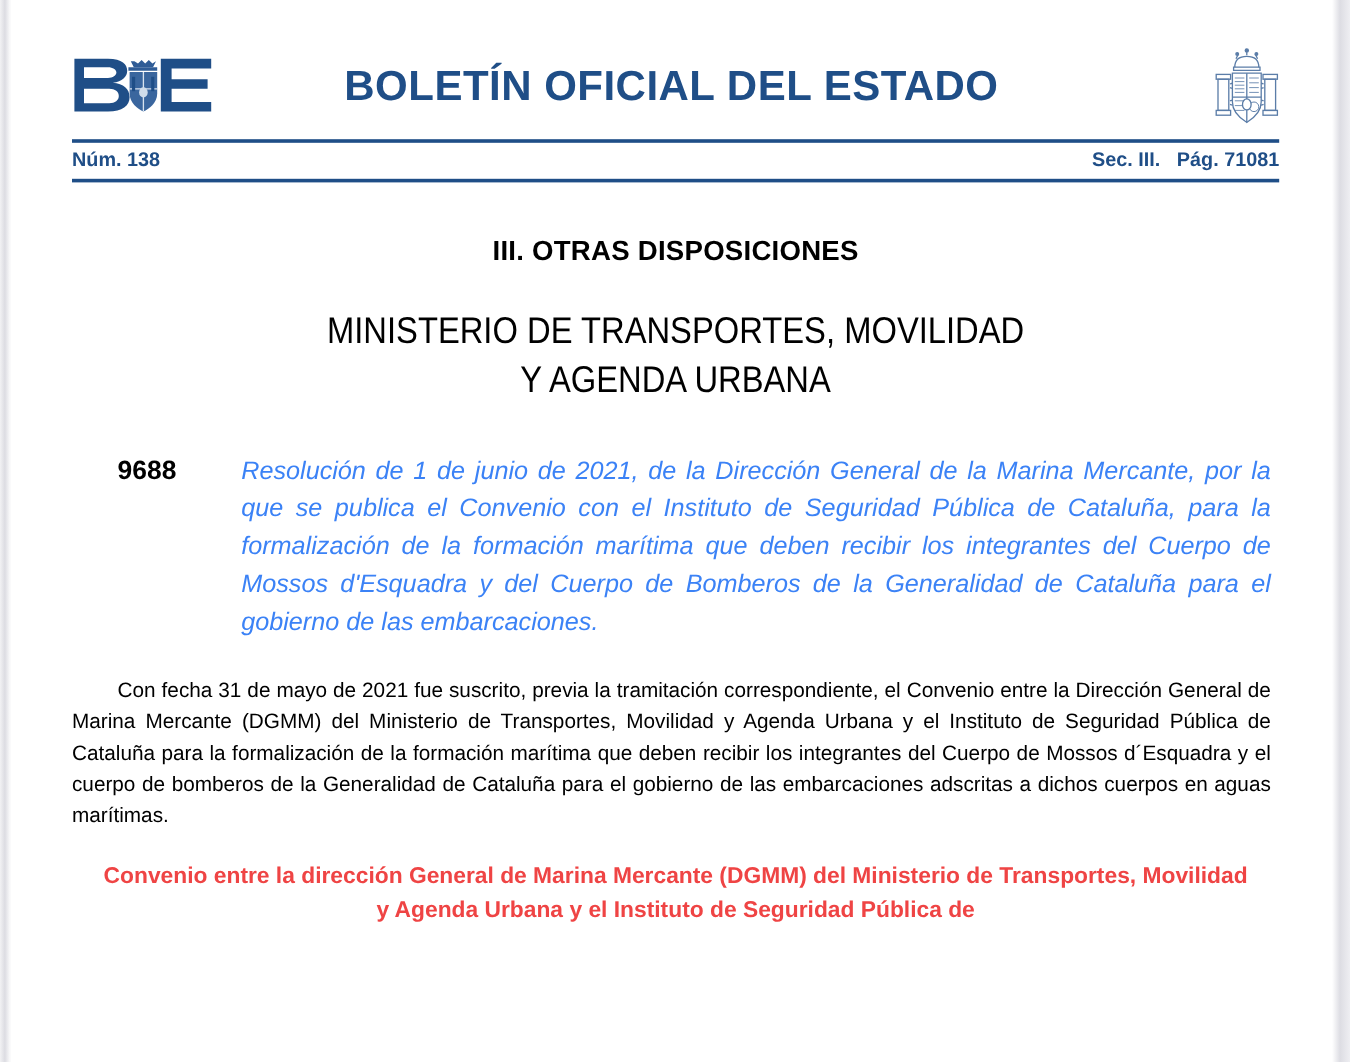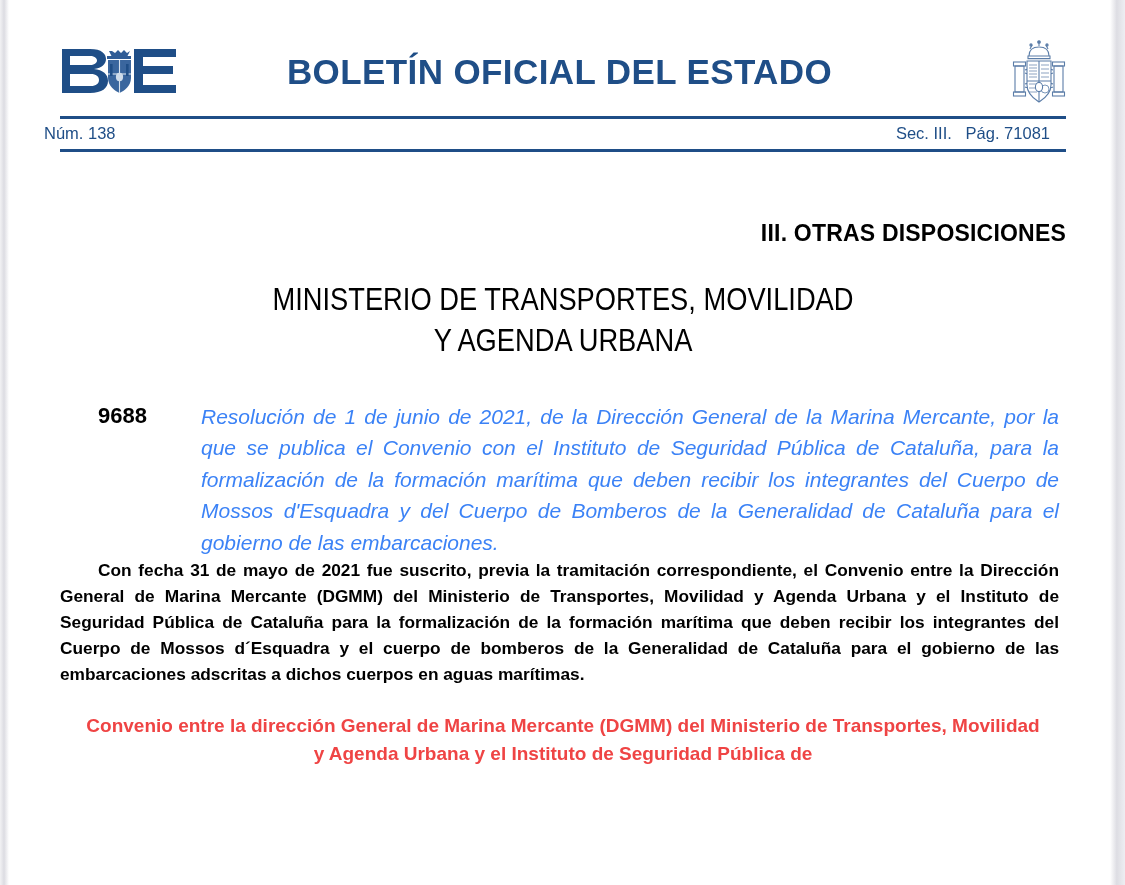--- a/index.html
+++ b/index.html
@@ -82,46 +82,46 @@
     left: 51px;
     width: 1006px;
     height: 3px;
     background: #1f4e87;
   }
   .rule-top { top: 116px; }
   .rule-bottom { top: 149px; }
 
   .infobar {
     position: absolute;
-    left: 35px;
+    left: 51px;
     top: 122px;
     width: 1006px;
     height: 25px;
     color: #1f4e87;
     font-size: 16.5px;
-    font-weight: normal;
+    font-weight: bold;
   }
   .infobar .ib-left   { position: absolute; left: 0;   top: 2px; }
   .infobar .ib-center { position: absolute; left: 0; right: 0; top: 2px; text-align: center; }
   .infobar .ib-right  { position: absolute; right: 0;  top: 2px; white-space: pre; }
 
   
   .content {
     position: absolute;
     left: 51px;
     top: 149px;
     width: 1006px;
   }
 
   .section-heading {
-    text-align: right;
+    text-align: center;
     font-size: 23px;
     font-weight: bold;
     color: #000;
-    margin-top: 71px;
+    margin-top: 47px;
     letter-spacing: 0.2px;
   }
 
   .ministry {
     text-align: center;
     font-size: 31px;
     font-weight: normal;
     color: #000;
     margin-top: 33px;
     line-height: 1.32;
@@ -150,21 +150,21 @@
     font-style: italic;
     font-size: 21px;
     line-height: 1.50;
     text-align: justify;
     color: #3b82f6;
   }
 
   .body-block {
     padding-left: 0px;
     padding-right: 7px;
-    font-weight: bold;
+    margin-top: 29px;
   }
   .para {
     font-size: 17.3px;
     line-height: 1.50;
     text-align: justify;
     text-indent: 38px;
     color: #000;
     margin: 0;
   }
   .para + .para { margin-top: 0; }

